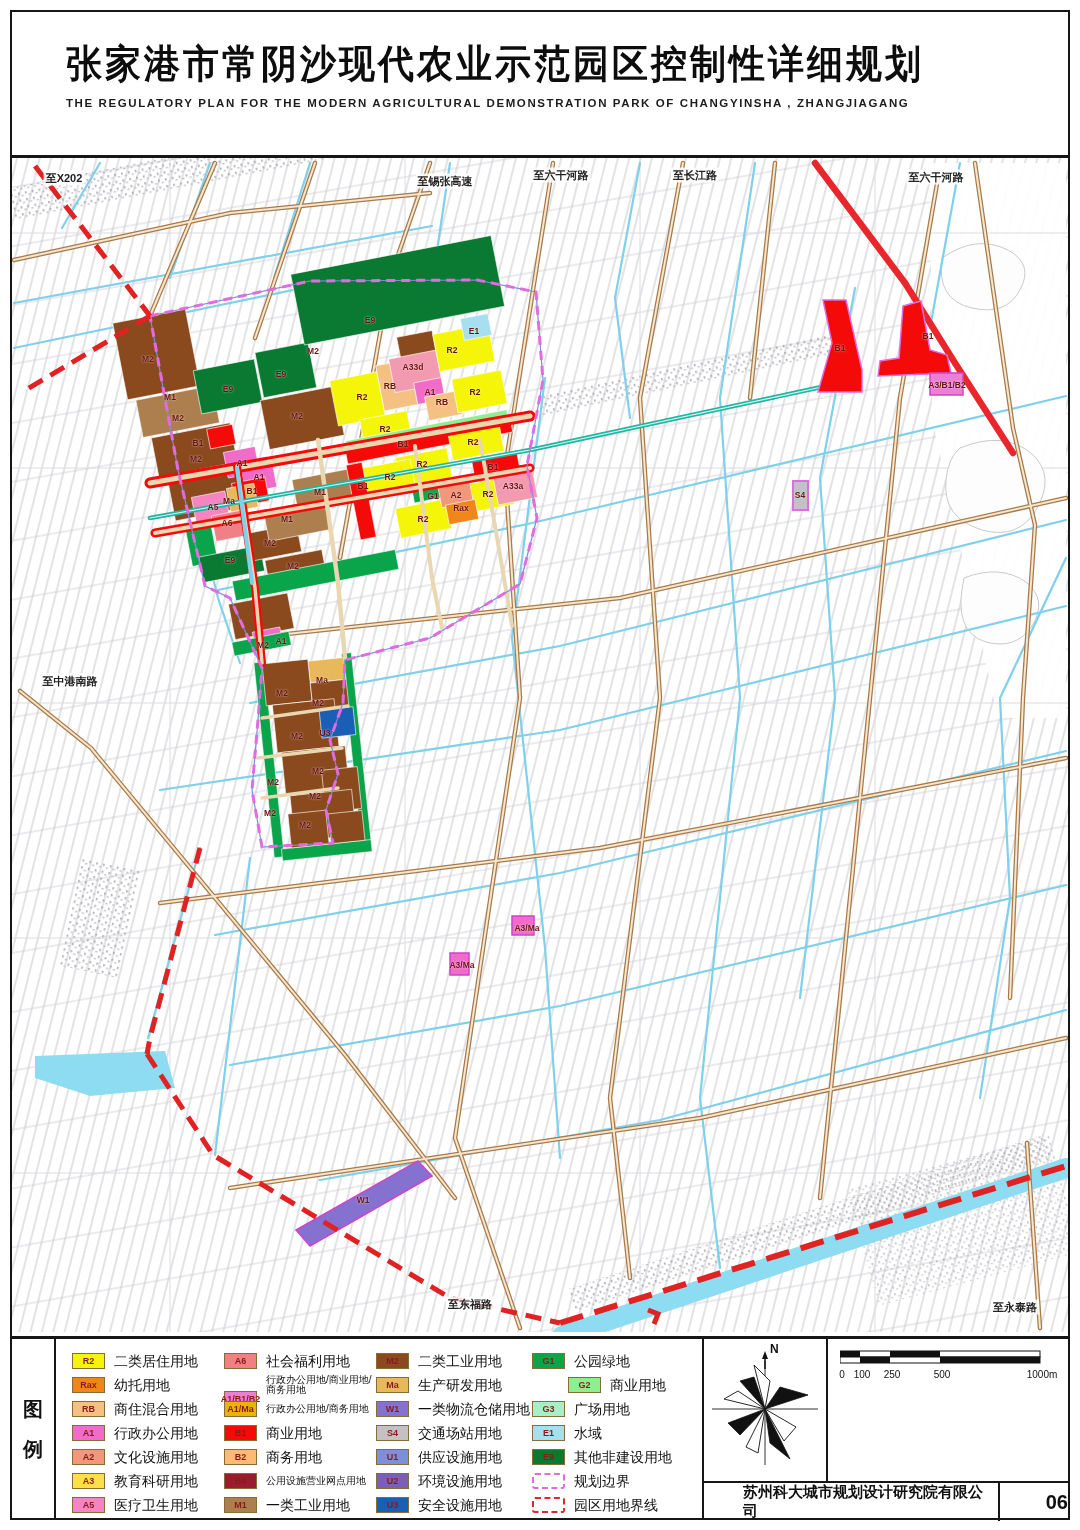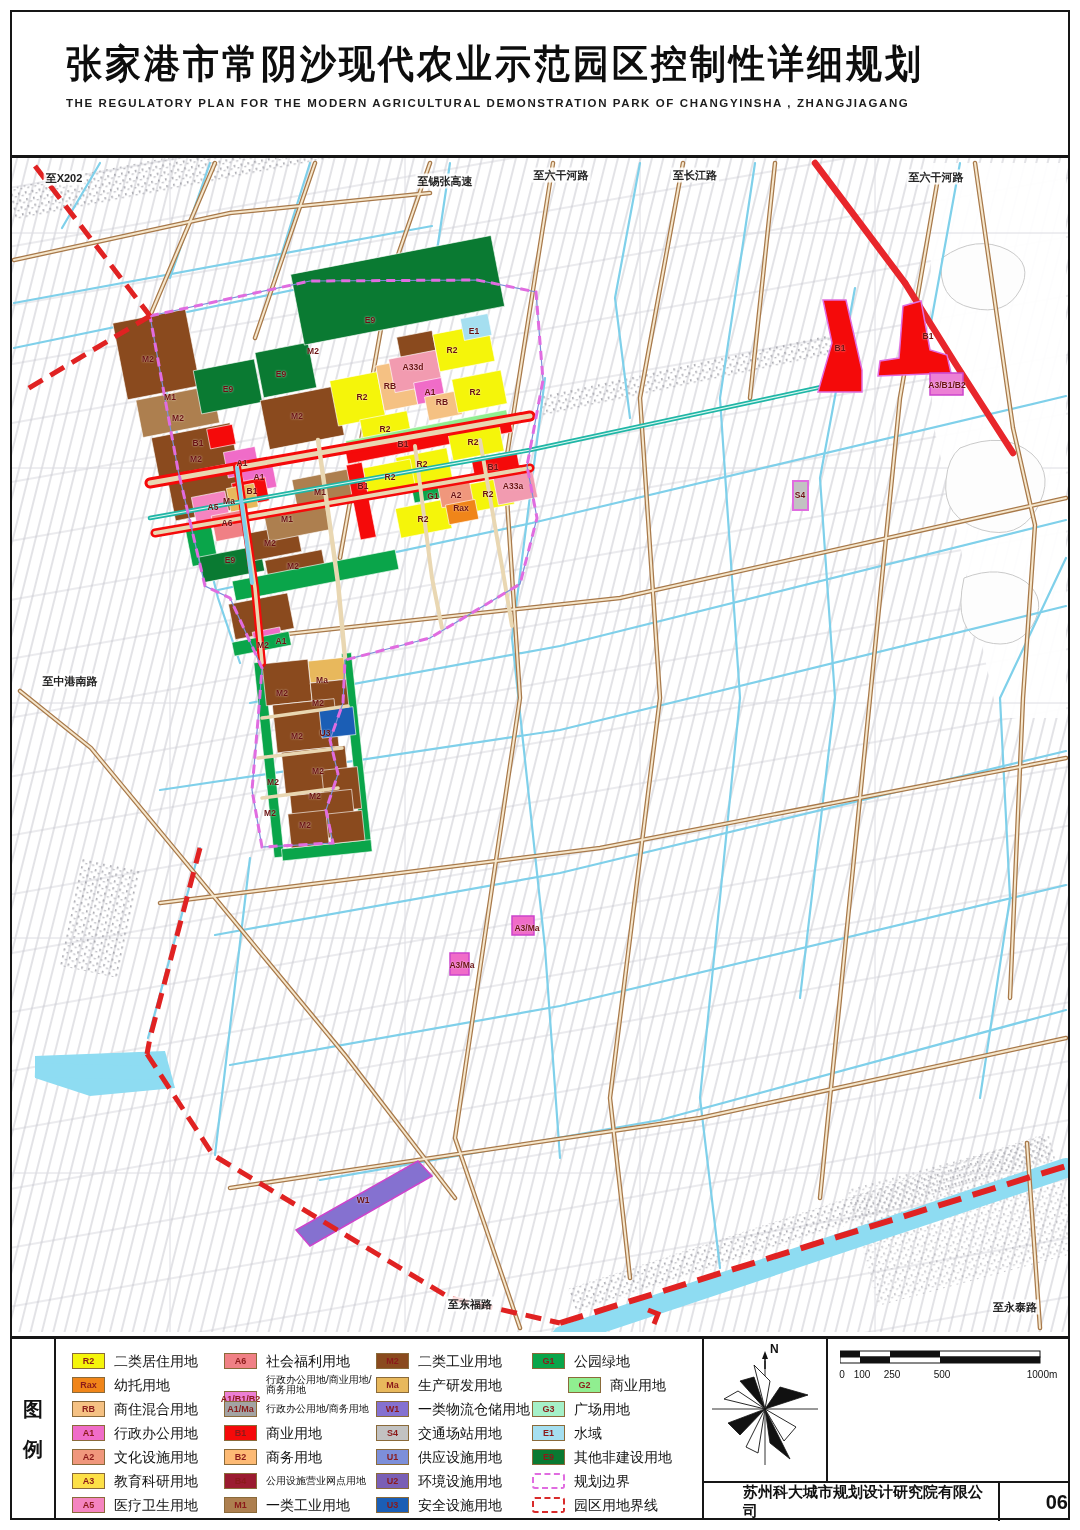--- a/index.html
+++ b/index.html
@@ -387,21 +387,21 @@
           <div class="lcol lcol1">
             <div class="lrow">
               <div class="sw" style="background: rgb(240, 128, 133);">A6</div>
               <div class="ltxt">社会福利用地</div>
             </div>
             <div class="lrow">
               <div class="sw" style="background: rgb(236, 127, 212); margin-top: 28px;">A1/B1/B2</div>
               <div class="ltxt small">行政办公用地/商业用地/商务用地</div>
             </div>
             <div class="lrow">
-              <div class="sw" style="background: #a3a3a3;">A1/Ma</div>
+              <div class="sw" style="background: #eab308;">A1/Ma</div>
               <div class="ltxt small">行政办公用地/商务用地</div>
             </div>
             <div class="lrow">
               <div class="sw" style="background: rgb(245, 10, 10);">B1</div>
               <div class="ltxt">商业用地</div>
             </div>
             <div class="lrow">
               <div class="sw" style="background: #fdba74;">B2</div>
               <div class="ltxt">商务用地</div>
             </div>

